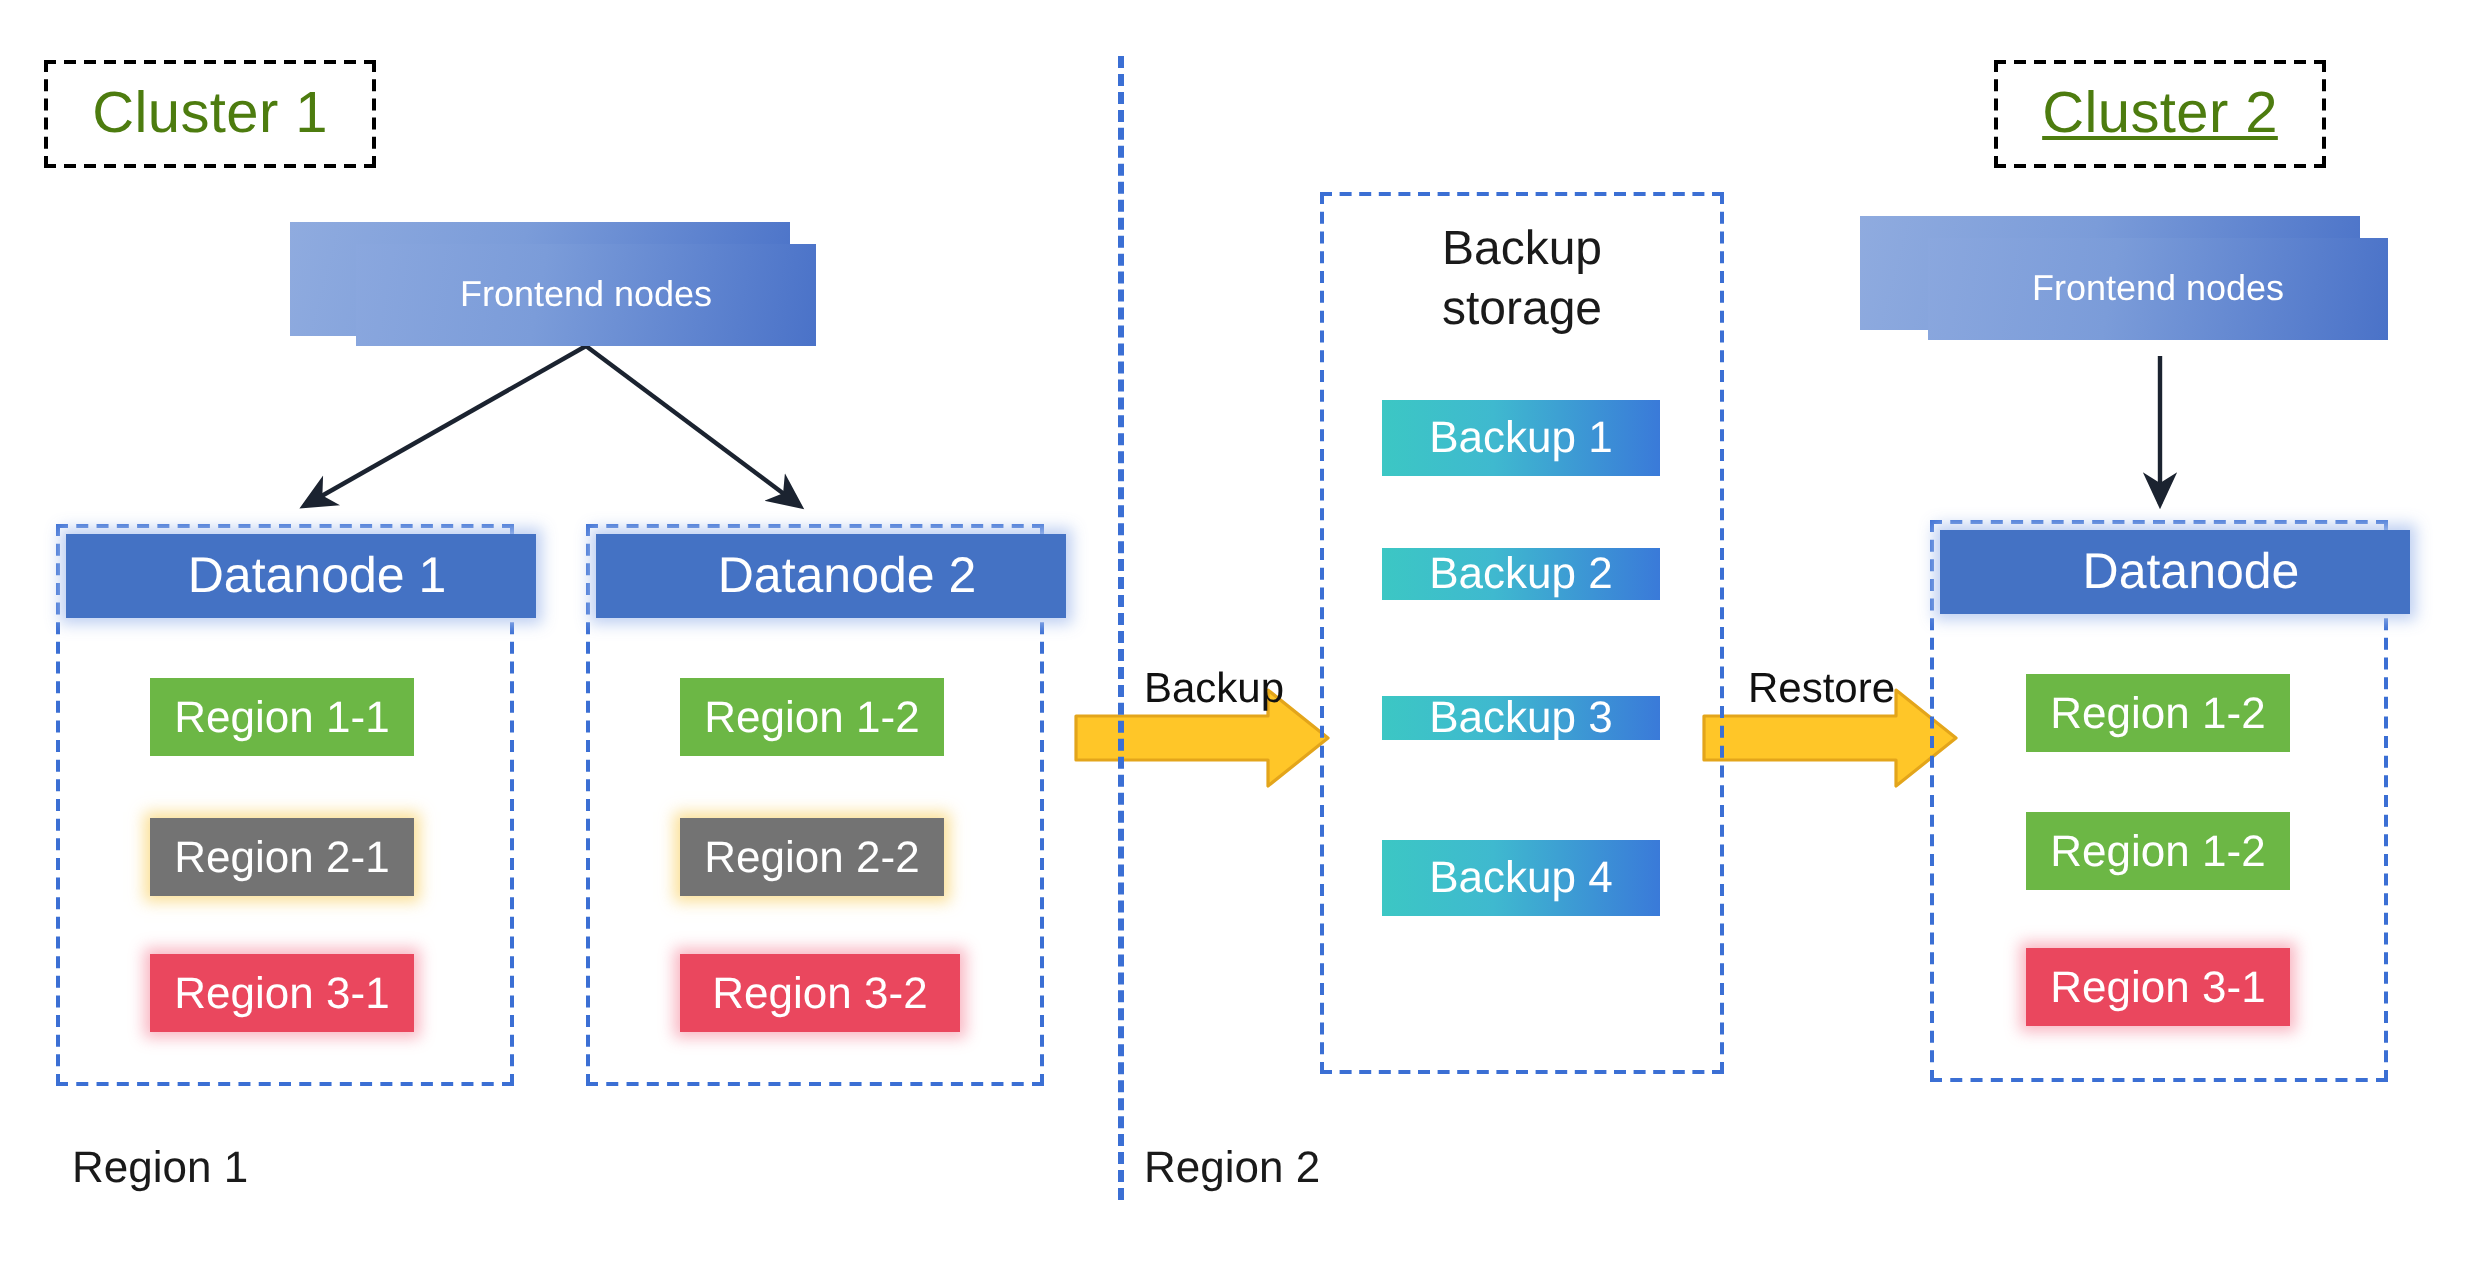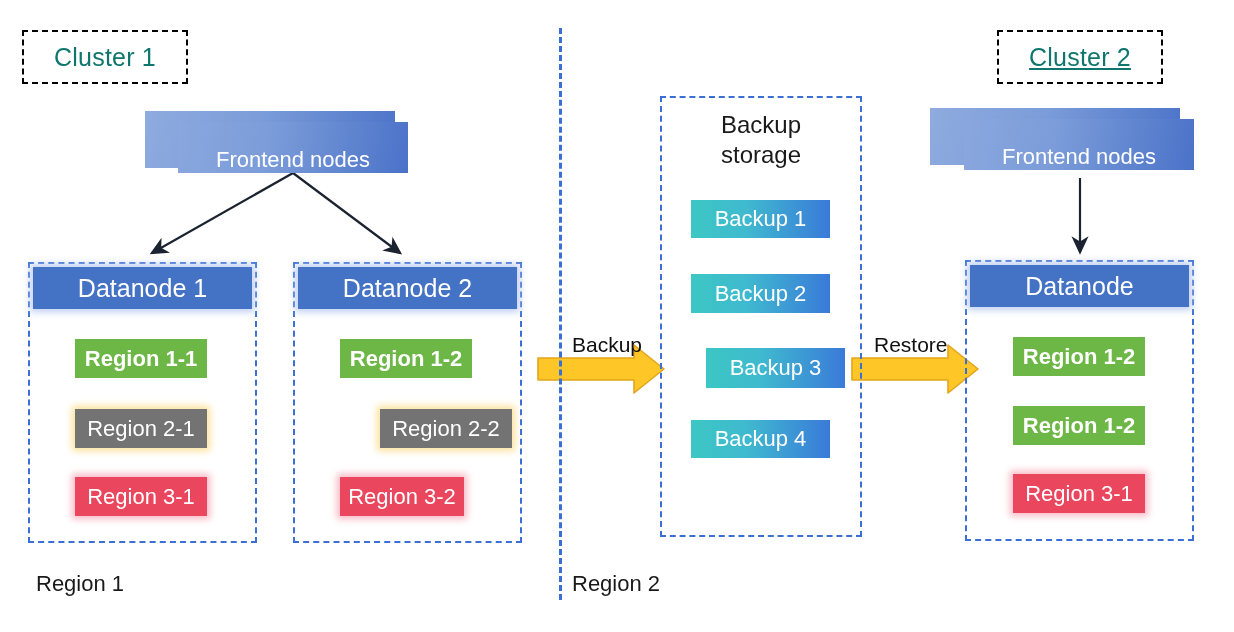--- a/index.html
+++ b/index.html
@@ -18,67 +18,68 @@
     overflow: hidden;
   }
   .abs { position: absolute; }
 
   
   .cluster-tag {
     border: 2px dashed #000000;
     display: flex;
     align-items: center;
     justify-content: center;
-    font-size: 25px;
-    color: #0f766e;
+    font-size: 29px;
+    color: #4d7c0f;
     letter-spacing: .2px;
     background: transparent;
   }
 
   
   .fe-back {
     background: linear-gradient(105deg, #8fabdf 0%, #7b9cd9 45%, #4a72c8 100%);
   }
   .fe-front {
     background: linear-gradient(100deg, #8aa7de 0%, #7b9cd9 40%, #4a72c8 100%);
     display: flex;
-    align-items: flex-end;
-    justify-content: center;
-    color: #ffffff;
-    font-size: 22px;
+    align-items: center;
+    justify-content: center;
+    color: #ffffff;
+    font-size: 18px;
   }
 
   
   .dashed-box {
     border: 2px dashed #3b6fd4;
     background: transparent;
     box-sizing: border-box;
   }
 
   
   .datanode-hdr {
     background: #4472c4;
     color: #ffffff;
     font-size: 25px;
     display: flex;
     align-items: center;
     justify-content: center;
     box-shadow: 0 0 7px 3px rgba(180,200,240,.85);
+    padding-left: 16px;
   }
 
   
   .chip {
     display: flex;
     align-items: center;
     justify-content: center;
     color: #ffffff;
     font-size: 22px;
     box-sizing: border-box;
   }
-  .chip-green  { background: #6cb745; font-weight: bold; }
+  .chip-green  { background: #6cb745; }
   .chip-yellow { background: #737373; box-shadow: 0 0 7px 3px rgba(250,215,120,.75); }
   .chip-red    { background: #ea475e; box-shadow: 0 0 7px 3px rgba(247,165,180,.8); }
 
   
   .chip-backup {
     background: linear-gradient(90deg, #3cc7c4 0%, #3fb9cf 40%, #3a7ad9 100%);
     color: #ffffff;
     font-size: 22px;
     display: flex;
     align-items: center;
@@ -164,40 +165,40 @@
     <span>Region 3-1</span>
   </div>
 
   <div class="abs dashed-box" style="left:293px; top:262px; width:229px; height:281px;"></div>
   <div class="abs datanode-hdr" style="left:298px; top:267px; width:219px; height:42px;">
     <span>Datanode 2</span>
   </div>
   <div class="abs chip chip-green" style="left:340px; top:339px; width:132px; height:39px;">
     <span>Region 1-2</span>
   </div>
-  <div class="abs chip chip-yellow" style="left:340px; top:409px; width:132px; height:39px;margin-left:40px;">
+  <div class="abs chip chip-yellow" style="left:340px; top:409px; width:132px; height:39px;">
     <span>Region 2-2</span>
   </div>
-  <div class="abs chip chip-red" style="left:340px; top:477px; width:124px; height:39px;">
+  <div class="abs chip chip-red" style="left:340px; top:477px; width:140px; height:39px;">
     <span>Region 3-2</span>
   </div>
 
   <div class="abs dashed-box" style="left:660px; top:96px; width:202px; height:441px;"></div>
   <div class="abs storage-title" style="left:660px; top:110px; width:202px;">
     <div>Backup</div>
     <div>storage</div>
   </div>
 
   <div class="abs chip-backup" style="left:691px; top:200px; width:139px; height:38px;">
     <span>Backup 1</span>
   </div>
-  <div class="abs chip-backup" style="left:691px; top:274px; width:139px; height:39px;">
+  <div class="abs chip-backup" style="left:691px; top:274px; width:139px; height:26px;">
     <span>Backup 2</span>
   </div>
-  <div class="abs chip-backup" style="left:706px; top:348px; width:139px; height:40px;align-items:center;">
+  <div class="abs chip-backup" style="left:691px; top:348px; width:139px; height:22px;align-items:center;">
     <span>Backup 3</span>
   </div>
   <div class="abs chip-backup" style="left:691px; top:420px; width:139px; height:38px;">
     <span>Backup 4</span>
   </div>
 
   <div class="abs cluster-tag" style="left:997px; top:30px; width:162px; height:50px;text-decoration:underline;">
     <span>Cluster 2</span>
   </div>
 

